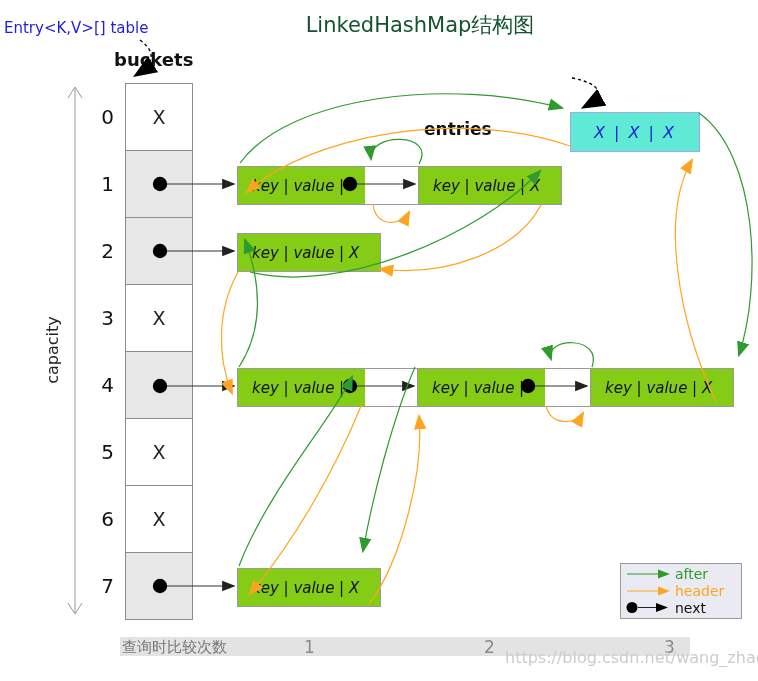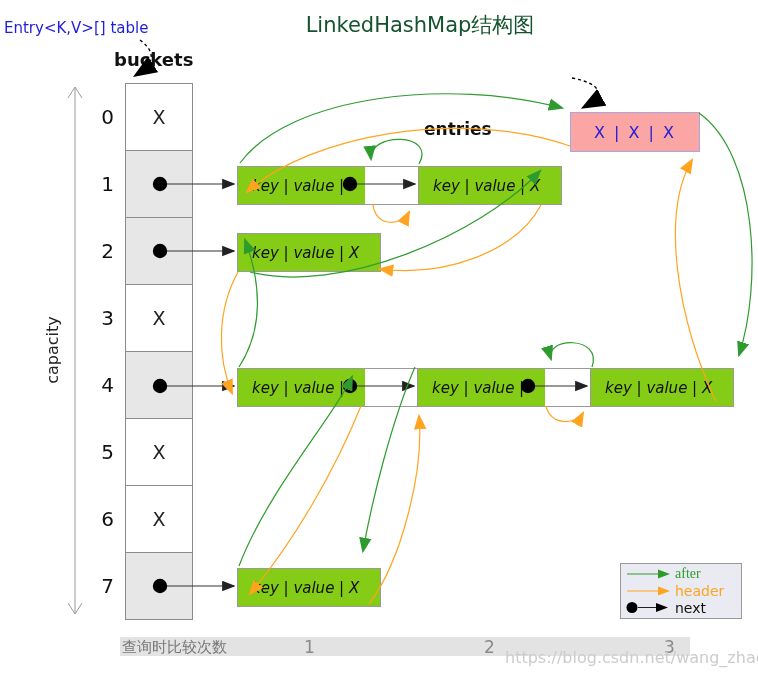--- a/index.html
+++ b/index.html
@@ -9,22 +9,22 @@
   .bluelabel{font-size:15px;color:#1f1fd8;white-space:nowrap;}
   .boldlabel{font-size:17px;font-weight:bold;color:#111;white-space:nowrap;}
   .rowidx{width:24px;height:68px;display:flex;align-items:center;justify-content:flex-end;font-size:20px;color:#111;}
   .bcell{left:125px;width:68px;height:68px;border:1px solid #8c8c8c;box-sizing:border-box;background:#fff;
          display:flex;align-items:center;justify-content:center;font-size:19px;color:#222;}
   .bcell.gray{background:#e7e7e7;}
   .node{width:128px;height:37px;background:#84cc16;border:1px solid #9a9a9a;box-sizing:content-box;
         display:flex;align-items:center;font-style:italic;font-size:15px;color:#111;
         padding-left:14px;white-space:nowrap;}
   .connector{height:37px;background:#fff;border-top:1px solid #9a9a9a;border-bottom:1px solid #9a9a9a;}
-  .headernode{width:128px;height:38px;background:#fca5a5;border:1px solid #a8a8e0;
-        display:flex;align-items:center;justify-content:center;font-size:16px;
+  .headernode{width:128px;height:38px;background:#5eead4;border:1px solid #a8a8e0;
+        display:flex;align-items:center;justify-content:center;font-style:italic;font-size:16px;
         color:#2121d6;letter-spacing:2px;white-space:nowrap;}
   .capacity{font-size:16px;color:#222;transform:translate(-50%,-50%) rotate(-90deg);white-space:nowrap;}
   svg.overlay{position:absolute;left:0;top:0;z-index:5;pointer-events:none;}
   .legend{left:620px;top:563px;width:122px;height:56px;background:#eaeaf2;border:1px solid #999;
           box-sizing:border-box;display:flex;flex-direction:column;justify-content:center;padding:2px 4px;z-index:6;}
   .legrow{display:flex;align-items:center;height:17px;}
   .legrow span{font-size:14px;line-height:14px;margin-left:4px;}
   .footerbar{left:120px;top:637px;width:570px;height:19px;background:#e3e3e3;}
   .footerlabel{font-size:15px;color:#777;white-space:nowrap;}
   .footernum{font-size:17px;color:#8a8a8a;}
@@ -162,21 +162,21 @@
       <path d="M 716,402 C 678,320 660,215 692,160" marker-end="url(#morange)"></path>
     </g>
   </svg>
 
   <div class="abs legend">
     <div class="legrow">
       <svg width="46" height="12">
           <line x1="2" y1="6" x2="33" y2="6" stroke="#2e9b2e" stroke-width="1"></line>
           <polygon points="33,1.5 45,6 33,10.5" fill="#2e9b2e"></polygon>
         </svg>
-      <span style="color:#2e9b2e;font-family:Liberation Serif, serif;">after</span>
+      <span style="color:#2e9b2e;">after</span>
     </div>
     <div class="legrow">
       <svg width="46" height="12">
           <line x1="2" y1="6" x2="33" y2="6" stroke="#ffa41f" stroke-width="1"></line>
           <polygon points="33,1.5 45,6 33,10.5" fill="#ffa41f"></polygon>
         </svg>
       <span style="color:#ffa41f;">header</span>
     </div>
     <div class="legrow">
       <svg width="46" height="13">

